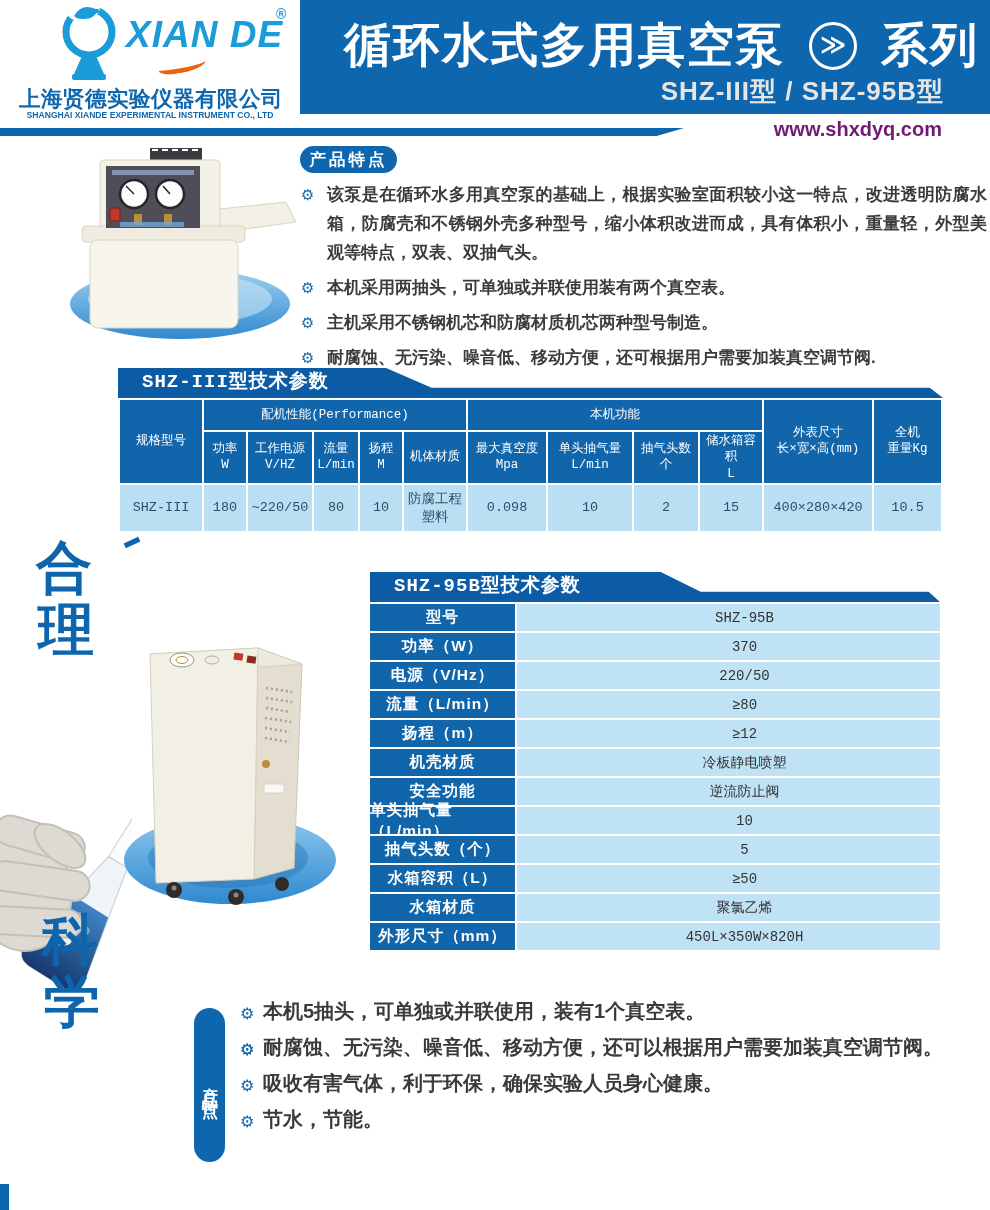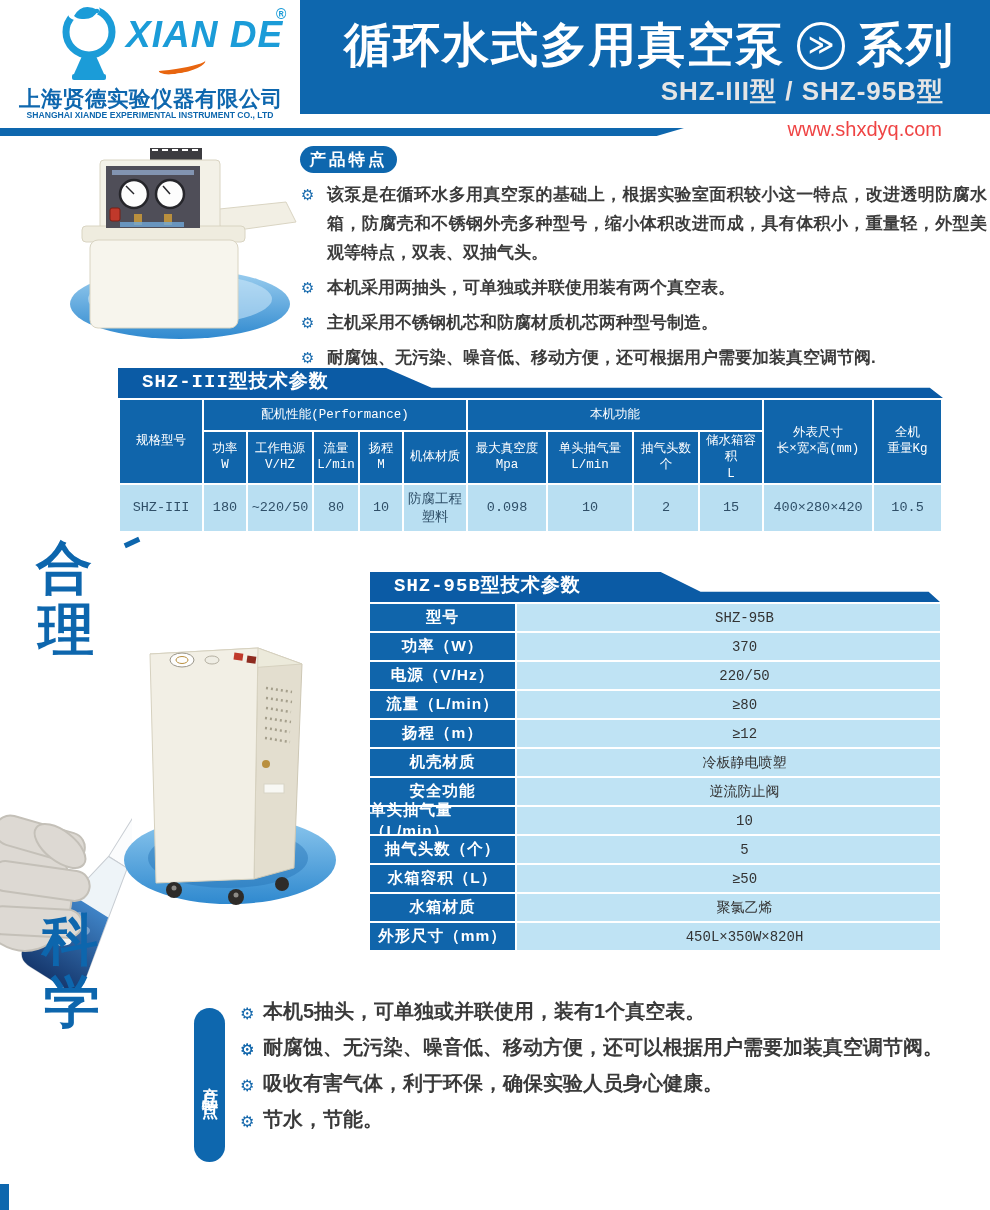--- a/index.html
+++ b/index.html
@@ -15,31 +15,31 @@
   .reg-mark{left:276px;top:6px;font-size:14px;font-weight:700;color:#1b9cd8;}
   .logo-swoosh{left:158px;top:58px;width:48px;height:10px;border-bottom:5px solid #e8650f;
                border-radius:0 0 70% 40%;transform:rotate(-8deg);}
   .company-cn{left:8px;top:84px;width:286px;text-align:center;font-size:21.5px;
               font-weight:800;color:#0e67ae;letter-spacing:.5px;white-space:nowrap;}
   .company-en{left:4px;top:110px;width:292px;text-align:center;font-size:8.6px;
               font-weight:700;color:#0e67ae;white-space:nowrap;}
 
   .banner{left:300px;top:0;width:690px;height:114px;background:#0e67ae;}
   .banner-title-row{position:absolute;left:44px;top:14px;display:flex;align-items:center;
-                    gap:12px;color:#fff;white-space:nowrap;}
+                    gap:24px;color:#fff;white-space:nowrap;}
   .banner-title,.banner-series{font-size:47px;font-weight:900;letter-spacing:2px;}
   .chev-circle{width:42px;height:42px;border:3.5px solid #fff;border-radius:50%;
                display:flex;align-items:center;justify-content:center;}
   .chev-glyph{font-size:25px;font-weight:900;line-height:1;transform:translateY(-1px);}
   .banner-models{position:absolute;right:46px;top:74px;font-size:26px;font-weight:600;
                  color:#e5e5e5;letter-spacing:1px;}
 
   .site-bar{left:0;top:128px;width:684px;height:8px;background:#0e67ae;
             clip-path:polygon(0 0,100% 0,96% 100%,0 100%);}
-  .site-url{right:48px;top:118px;font-size:20px;font-weight:400;color:#ef4444;}
+  .site-url{right:48px;top:118px;font-size:20px;font-weight:700;color:#701a75;}
 
   
   .badge-top{left:300px;top:146px;width:97px;height:27px;background:#0e67ae;border-radius:14px;
              color:#fff;font-size:16.5px;font-weight:700;letter-spacing:3px;
              display:flex;align-items:center;justify-content:center;}
   .features-top{left:299px;top:180px;width:688px;}
   .feat{position:relative;padding-left:28px;font-size:17px;line-height:29px;font-weight:600;
         color:#3b3b3b;text-align:justify;margin-bottom:6px;}
   .gear{position:absolute;left:2px;top:0;color:#1468ac;font-size:15px;}
 

